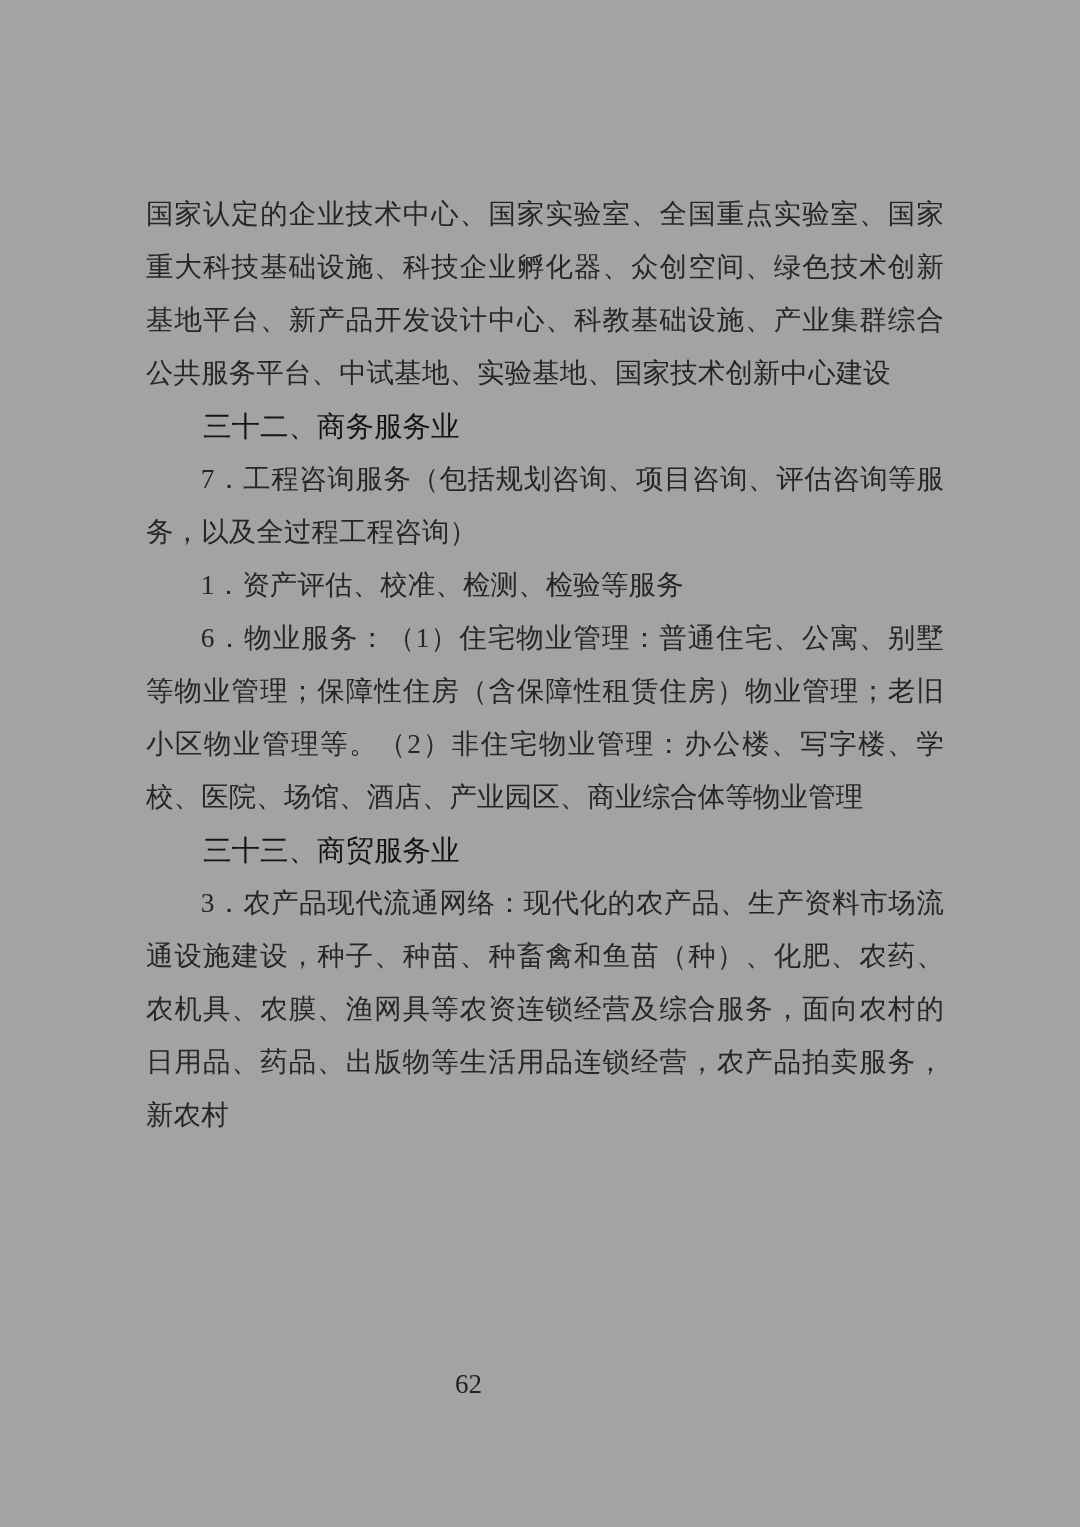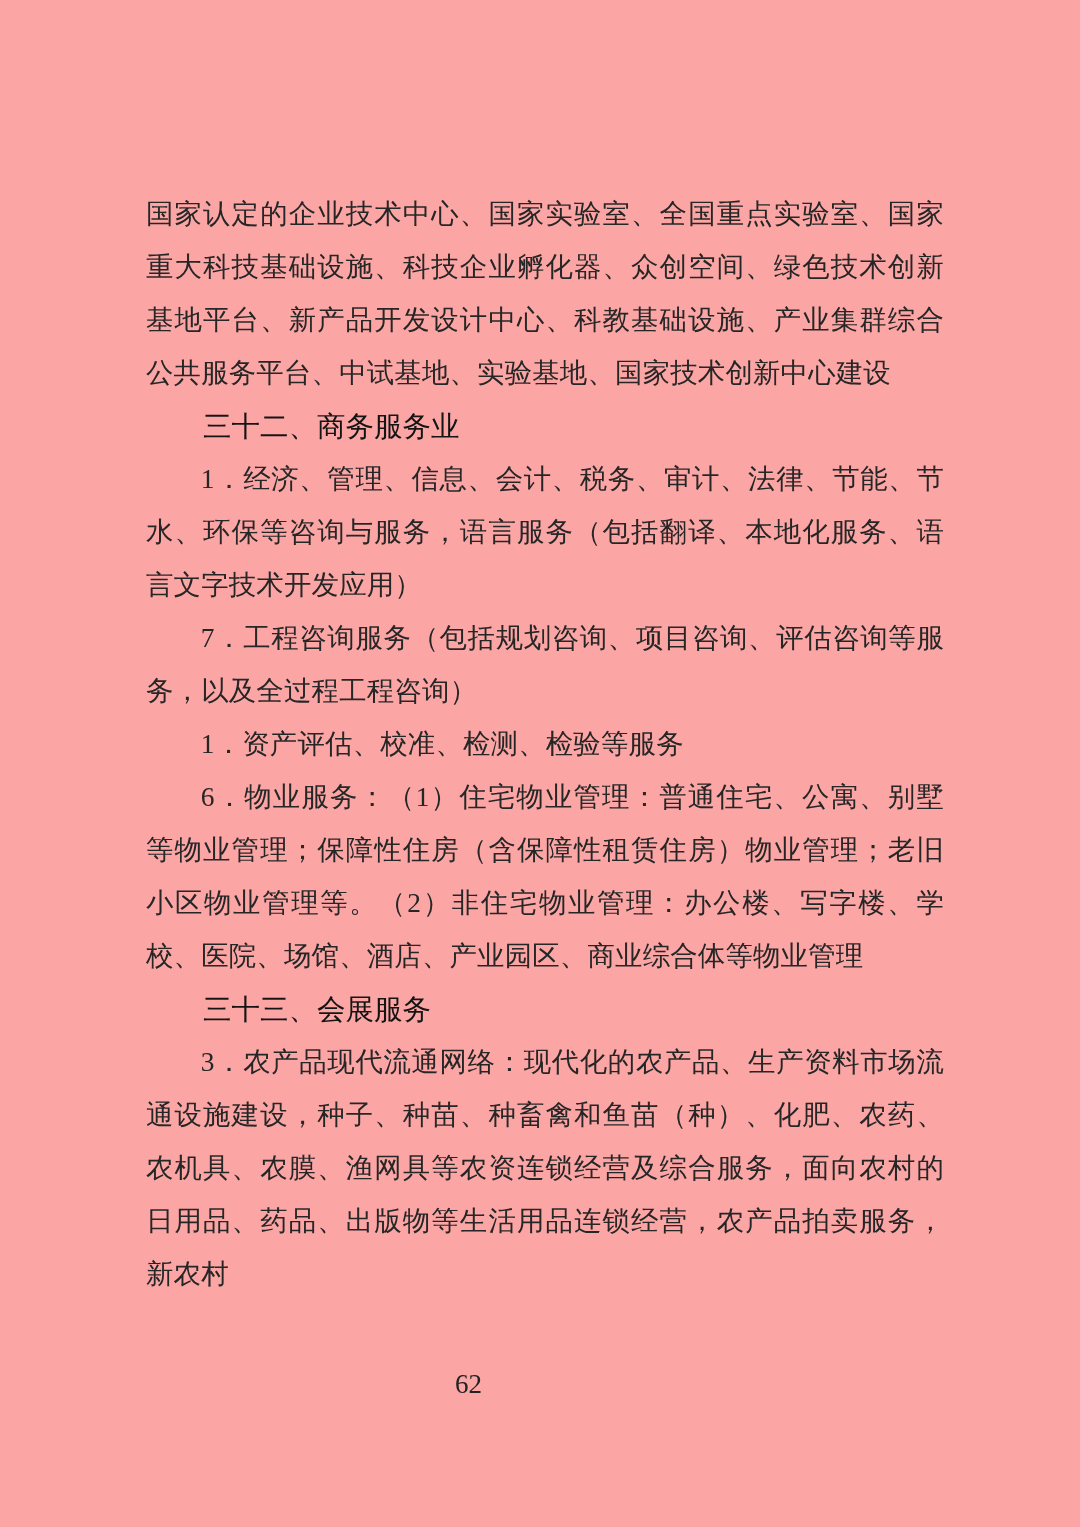--- a/index.html
+++ b/index.html
@@ -9,21 +9,21 @@
     height: 1527px;
     background: #ffffff;
     position: relative;
     font-family: "Liberation Serif", "DejaVu Serif", serif;
     color: #262626;
     overflow: hidden;
   }
   .page {
     position: absolute;
     inset: 0;
-    background: #fca5a5;
+    background: #a3a3a3;
   }
   .content {
     position: absolute;
     left: 146px;
     top: 188px;
     width: 798px;
   }
   .para {
     margin: 0;
     font-size: 27.4px;
@@ -59,30 +59,29 @@
 </head>
 <body>
 
 <div class="page">
   <div class="content">
 
     <p class="para">国家认定的企业技术中心、国家实验室、全国重点实验室、国家重大科技基础设施、科技企业孵化器、众创空间、绿色技术创新基地平台、新产品开发设计中心、科教基础设施、产业集群综合公共服务平台、中试基地、实验基地、国家技术创新中心建设</p>
 
     <p class="heading">三十二、商务服务业</p>
 
-    <p class="para indent">1．经济、管理、信息、会计、税务、审计、法律、节能、节水、环保等咨询与服务，语言服务（包括翻译、本地化服务、语言文字技术开发应用）</p>
 
     <p class="para indent">7．工程咨询服务（包括规划咨询、项目咨询、评估咨询等服务，以及全过程工程咨询）</p>
 
     <p class="para indent">1．资产评估、校准、检测、检验等服务</p>
 
 
 
     <p class="para indent">6．物业服务：（1）住宅物业管理：普通住宅、公寓、别墅等物业管理；保障性住房（含保障性租赁住房）物业管理；老旧小区物业管理等。（2）非住宅物业管理：办公楼、写字楼、学校、医院、场馆、酒店、产业园区、商业综合体等物业管理</p>
 
-    <p class="heading">三十三、会展服务</p>
+    <p class="heading">三十三、商贸服务业</p>
 
     <p class="para indent">3．农产品现代流通网络：现代化的农产品、生产资料市场流通设施建设，种子、种苗、种畜禽和鱼苗（种）、化肥、农药、农机具、农膜、渔网具等农资连锁经营及综合服务，面向农村的日用品、药品、出版物等生活用品连锁经营，农产品拍卖服务，新农村</p>
 
   </div>
 
   <div class="footer">62</div>
 </div>
 
 </body></html>

